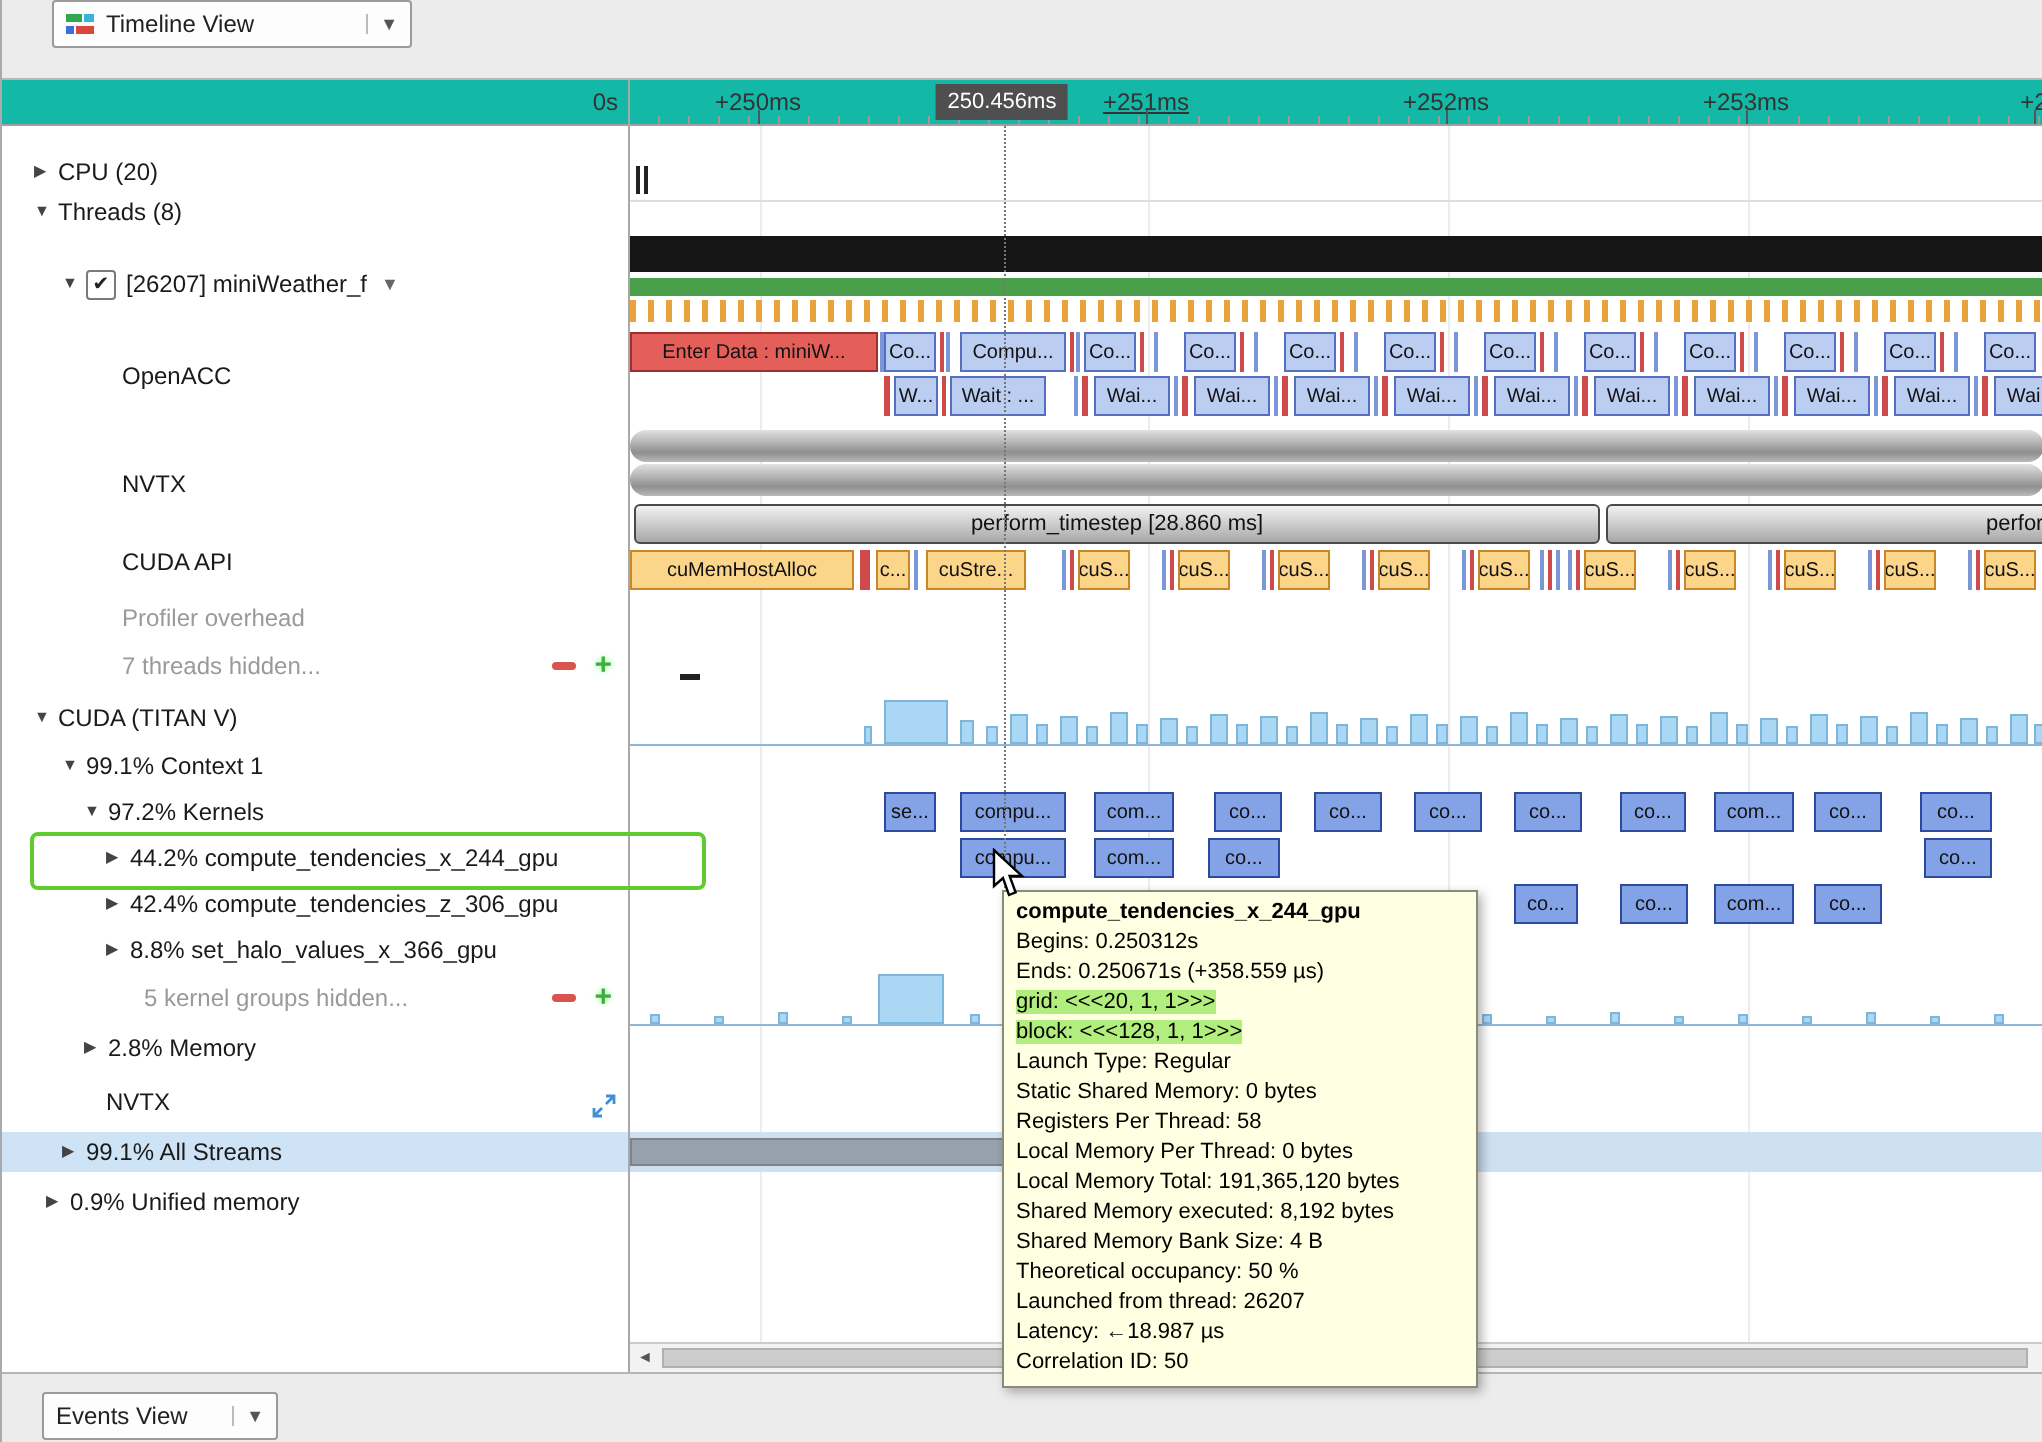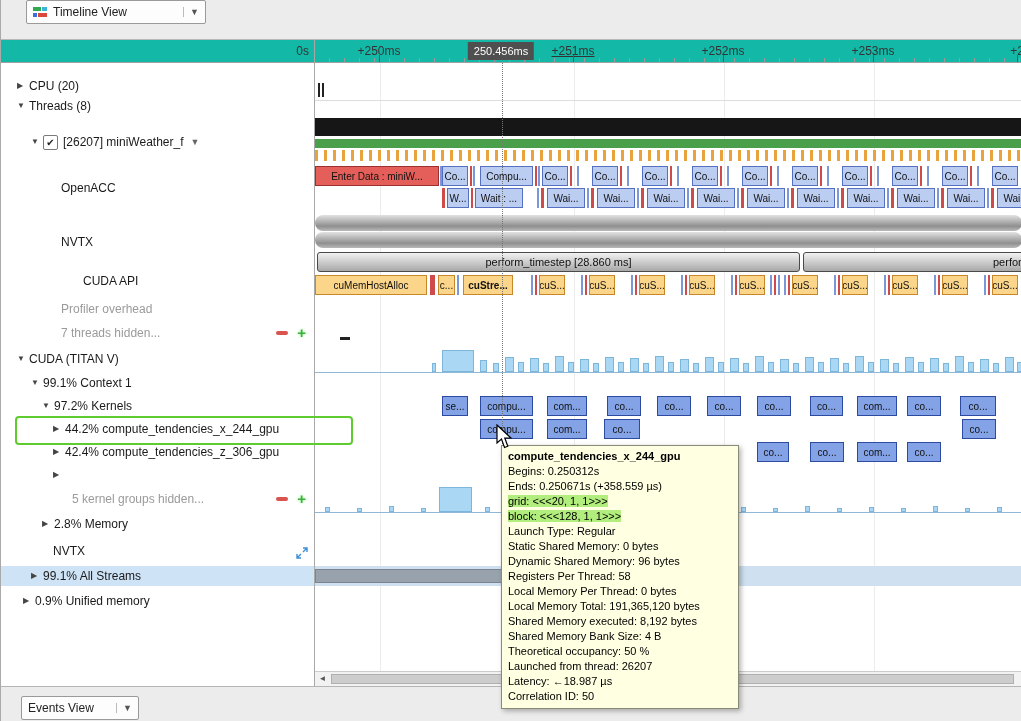--- a/index.html
+++ b/index.html
@@ -137,21 +137,21 @@
       <div class="sb-row" style="top: 115px;">
         <div class="sb-inner" style="padding-left: 60px;">
           <span>OpenACC</span>
         </div>
       </div>
       <div class="sb-row" style="top: 169px;">
         <div class="sb-inner" style="padding-left: 60px;">
           <span>NVTX</span>
         </div>
       </div>
-      <div class="sb-row" style="top: 208px; padding-left: 22px;">
+      <div class="sb-row" style="top: 208px;">
         <div class="sb-inner" style="padding-left: 60px;">
           <span>CUDA API</span>
         </div>
       </div>
       <div class="sb-row gray" style="top: 236px;">
         <div class="sb-inner" style="padding-left: 60px;">
           <span>Profiler overhead</span>
         </div>
       </div>
       <div class="sb-row gray" style="top: 260px;">
@@ -189,20 +189,21 @@
       </div>
       <div class="sb-row" style="top: 379px;">
         <div class="sb-inner" style="padding-left: 52px;">
           <span class="tri">▶</span>
           <span>42.4% compute_tendencies_z_306_gpu</span>
         </div>
       </div>
       <div class="sb-row" style="top: 402px;">
         <div class="sb-inner" style="padding-left: 52px;">
           <span class="tri">▶</span>
+          <span>8.8% set_halo_values_x_366_gpu</span>
         </div>
       </div>
       <div class="sb-row gray" style="top: 426px;">
         <div class="sb-inner" style="padding-left: 71px;">
           <span>5 kernel groups hidden...</span>
         </div>
         <span class="mp" style="right: 26px;">
           <span class="minus-ic"></span>
         </span>
         <span class="mp plus-ic" style="right: 8px;">+</span>
@@ -327,21 +328,21 @@
       <div class="tl-row nvtxgrad" style="top: 169px; height: 16px;"></div>
       <div class="tl-row " style="top: 189px; height: 20px;">
         <div class="bar range" style="left: 2px; width: 483px;">perform_timestep [28.860 ms]</div>
         <div class="bar range" style="left: 488px; width: 520px;">perform_timestep [2.073 ms]</div>
       </div>
       <div class="tl-row " style="top: 212px; height: 20px;">
         <div class="bar api" style="left: 0px; width: 112px;">cuMemHostAlloc</div>
         <div class="bar tr" style="left: 115px; width: 5px;"></div>
         <div class="bar api" style="left: 123px; width: 17px;">c...</div>
         <div class="bar tb" style="left: 142px; width: 2px;"></div>
-        <div class="bar api" style="left: 148px; width: 50px; font-weight: bold;">cuStre...</div>
+        <div class="bar api" style="left: 148px; width: 50px;">cuStre...</div>
         <div class="bar tb" style="left: 216px; width: 2px;"></div>
         <div class="bar tr" style="left: 220px; width: 2px;"></div>
         <div class="bar api" style="left: 224px; width: 26px;">cuS...</div>
         <div class="bar tb" style="left: 266px; width: 2px;"></div>
         <div class="bar tr" style="left: 270px; width: 2px;"></div>
         <div class="bar api" style="left: 274px; width: 26px;">cuS...</div>
         <div class="bar tb" style="left: 316px; width: 2px;"></div>
         <div class="bar tr" style="left: 320px; width: 2px;"></div>
         <div class="bar api" style="left: 324px; width: 26px;">cuS...</div>
         <div class="bar tb" style="left: 366px; width: 2px;"></div>
@@ -479,21 +480,20 @@
 
   <div class="tooltip">
     <div class="tt-title">compute_tendencies_x_244_gpu</div>
     <div>
         <div class="tt-line"><span>Begins: 0.250312s</span></div>
         <div class="tt-line"><span>Ends: 0.250671s (+358.559 µs)</span></div>
         <div class="tt-line"><span class="hl">grid:  &lt;&lt;&lt;20, 1, 1&gt;&gt;&gt;</span></div>
         <div class="tt-line"><span class="hl">block: &lt;&lt;&lt;128, 1, 1&gt;&gt;&gt;</span></div>
         <div class="tt-line"><span>Launch Type: Regular</span></div>
         <div class="tt-line"><span>Static Shared Memory: 0 bytes</span></div>
-        <div class="tt-line"><span>Dynamic Shared Memory: 96 bytes</span></div>
         <div class="tt-line"><span>Registers Per Thread: 58</span></div>
         <div class="tt-line"><span>Local Memory Per Thread: 0 bytes</span></div>
         <div class="tt-line"><span>Local Memory Total: 191,365,120 bytes</span></div>
         <div class="tt-line"><span>Shared Memory executed: 8,192 bytes</span></div>
         <div class="tt-line"><span>Shared Memory Bank Size: 4 B</span></div>
         <div class="tt-line"><span>Theoretical occupancy: 50 %</span></div>
         <div class="tt-line"><span>Launched from thread: 26207</span></div>
         <div class="tt-line"><span>Latency: ←18.987 µs</span></div>
         <div class="tt-line"><span>Correlation ID: 50</span></div>
       </div>

